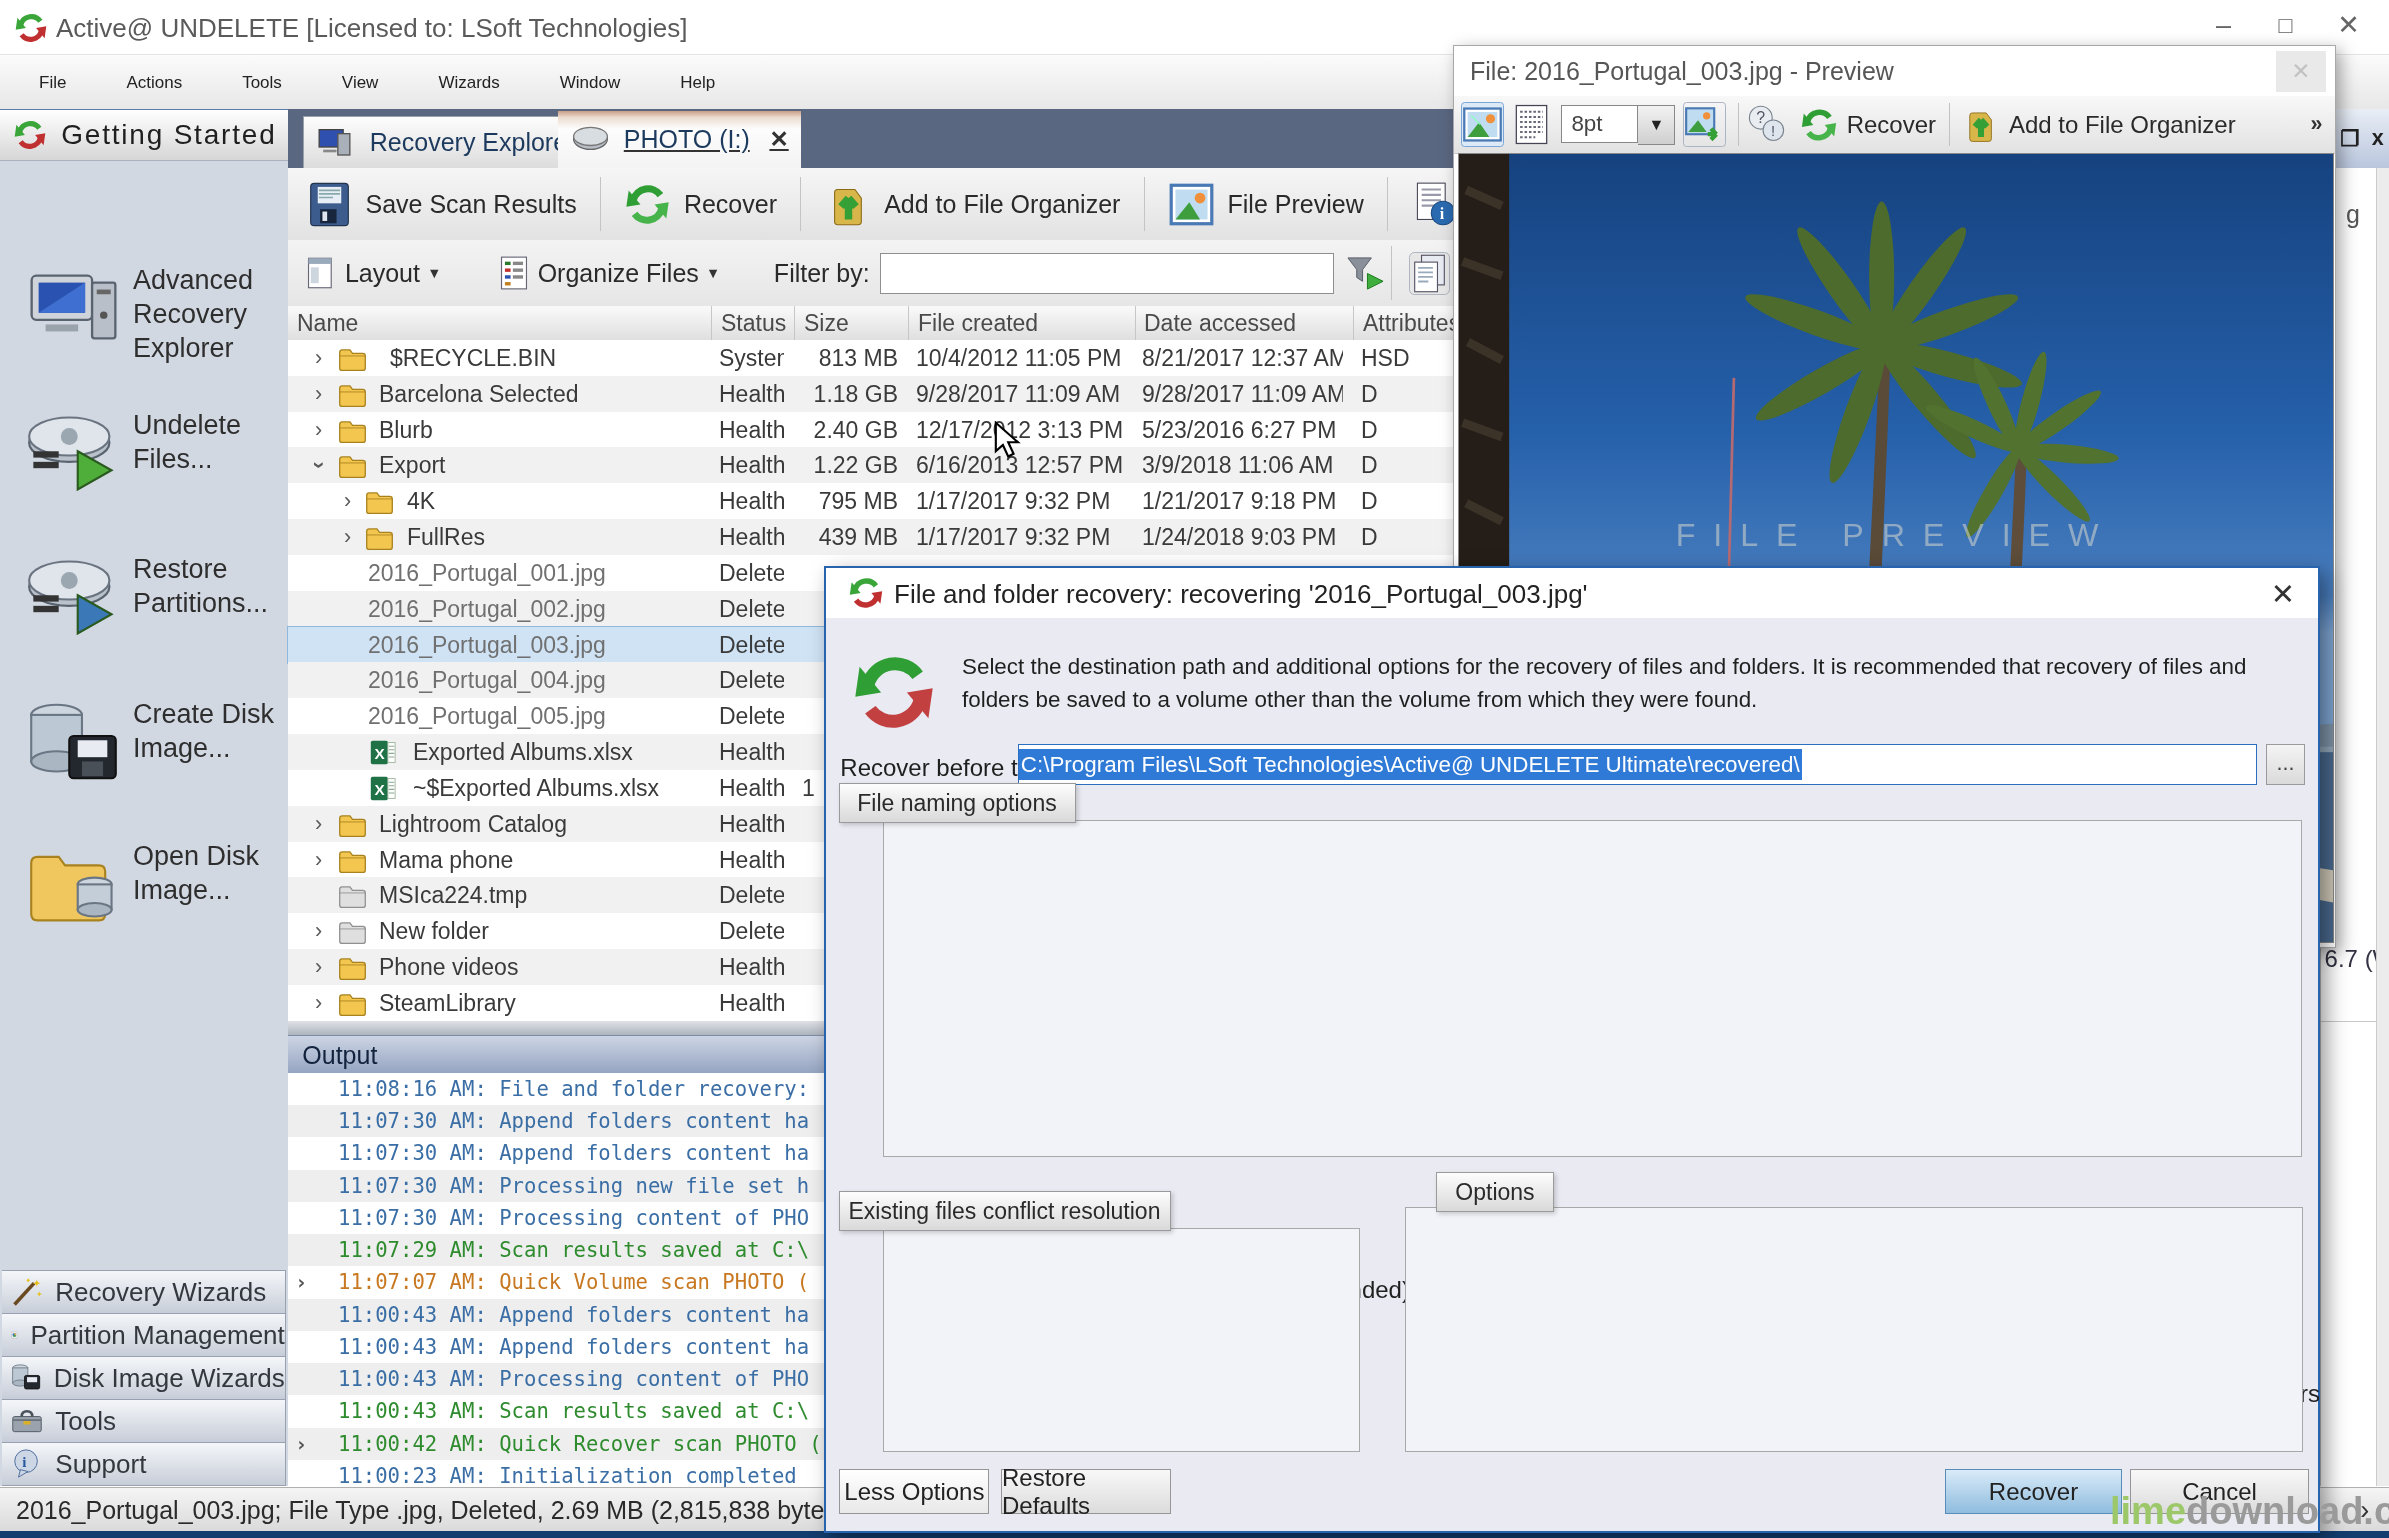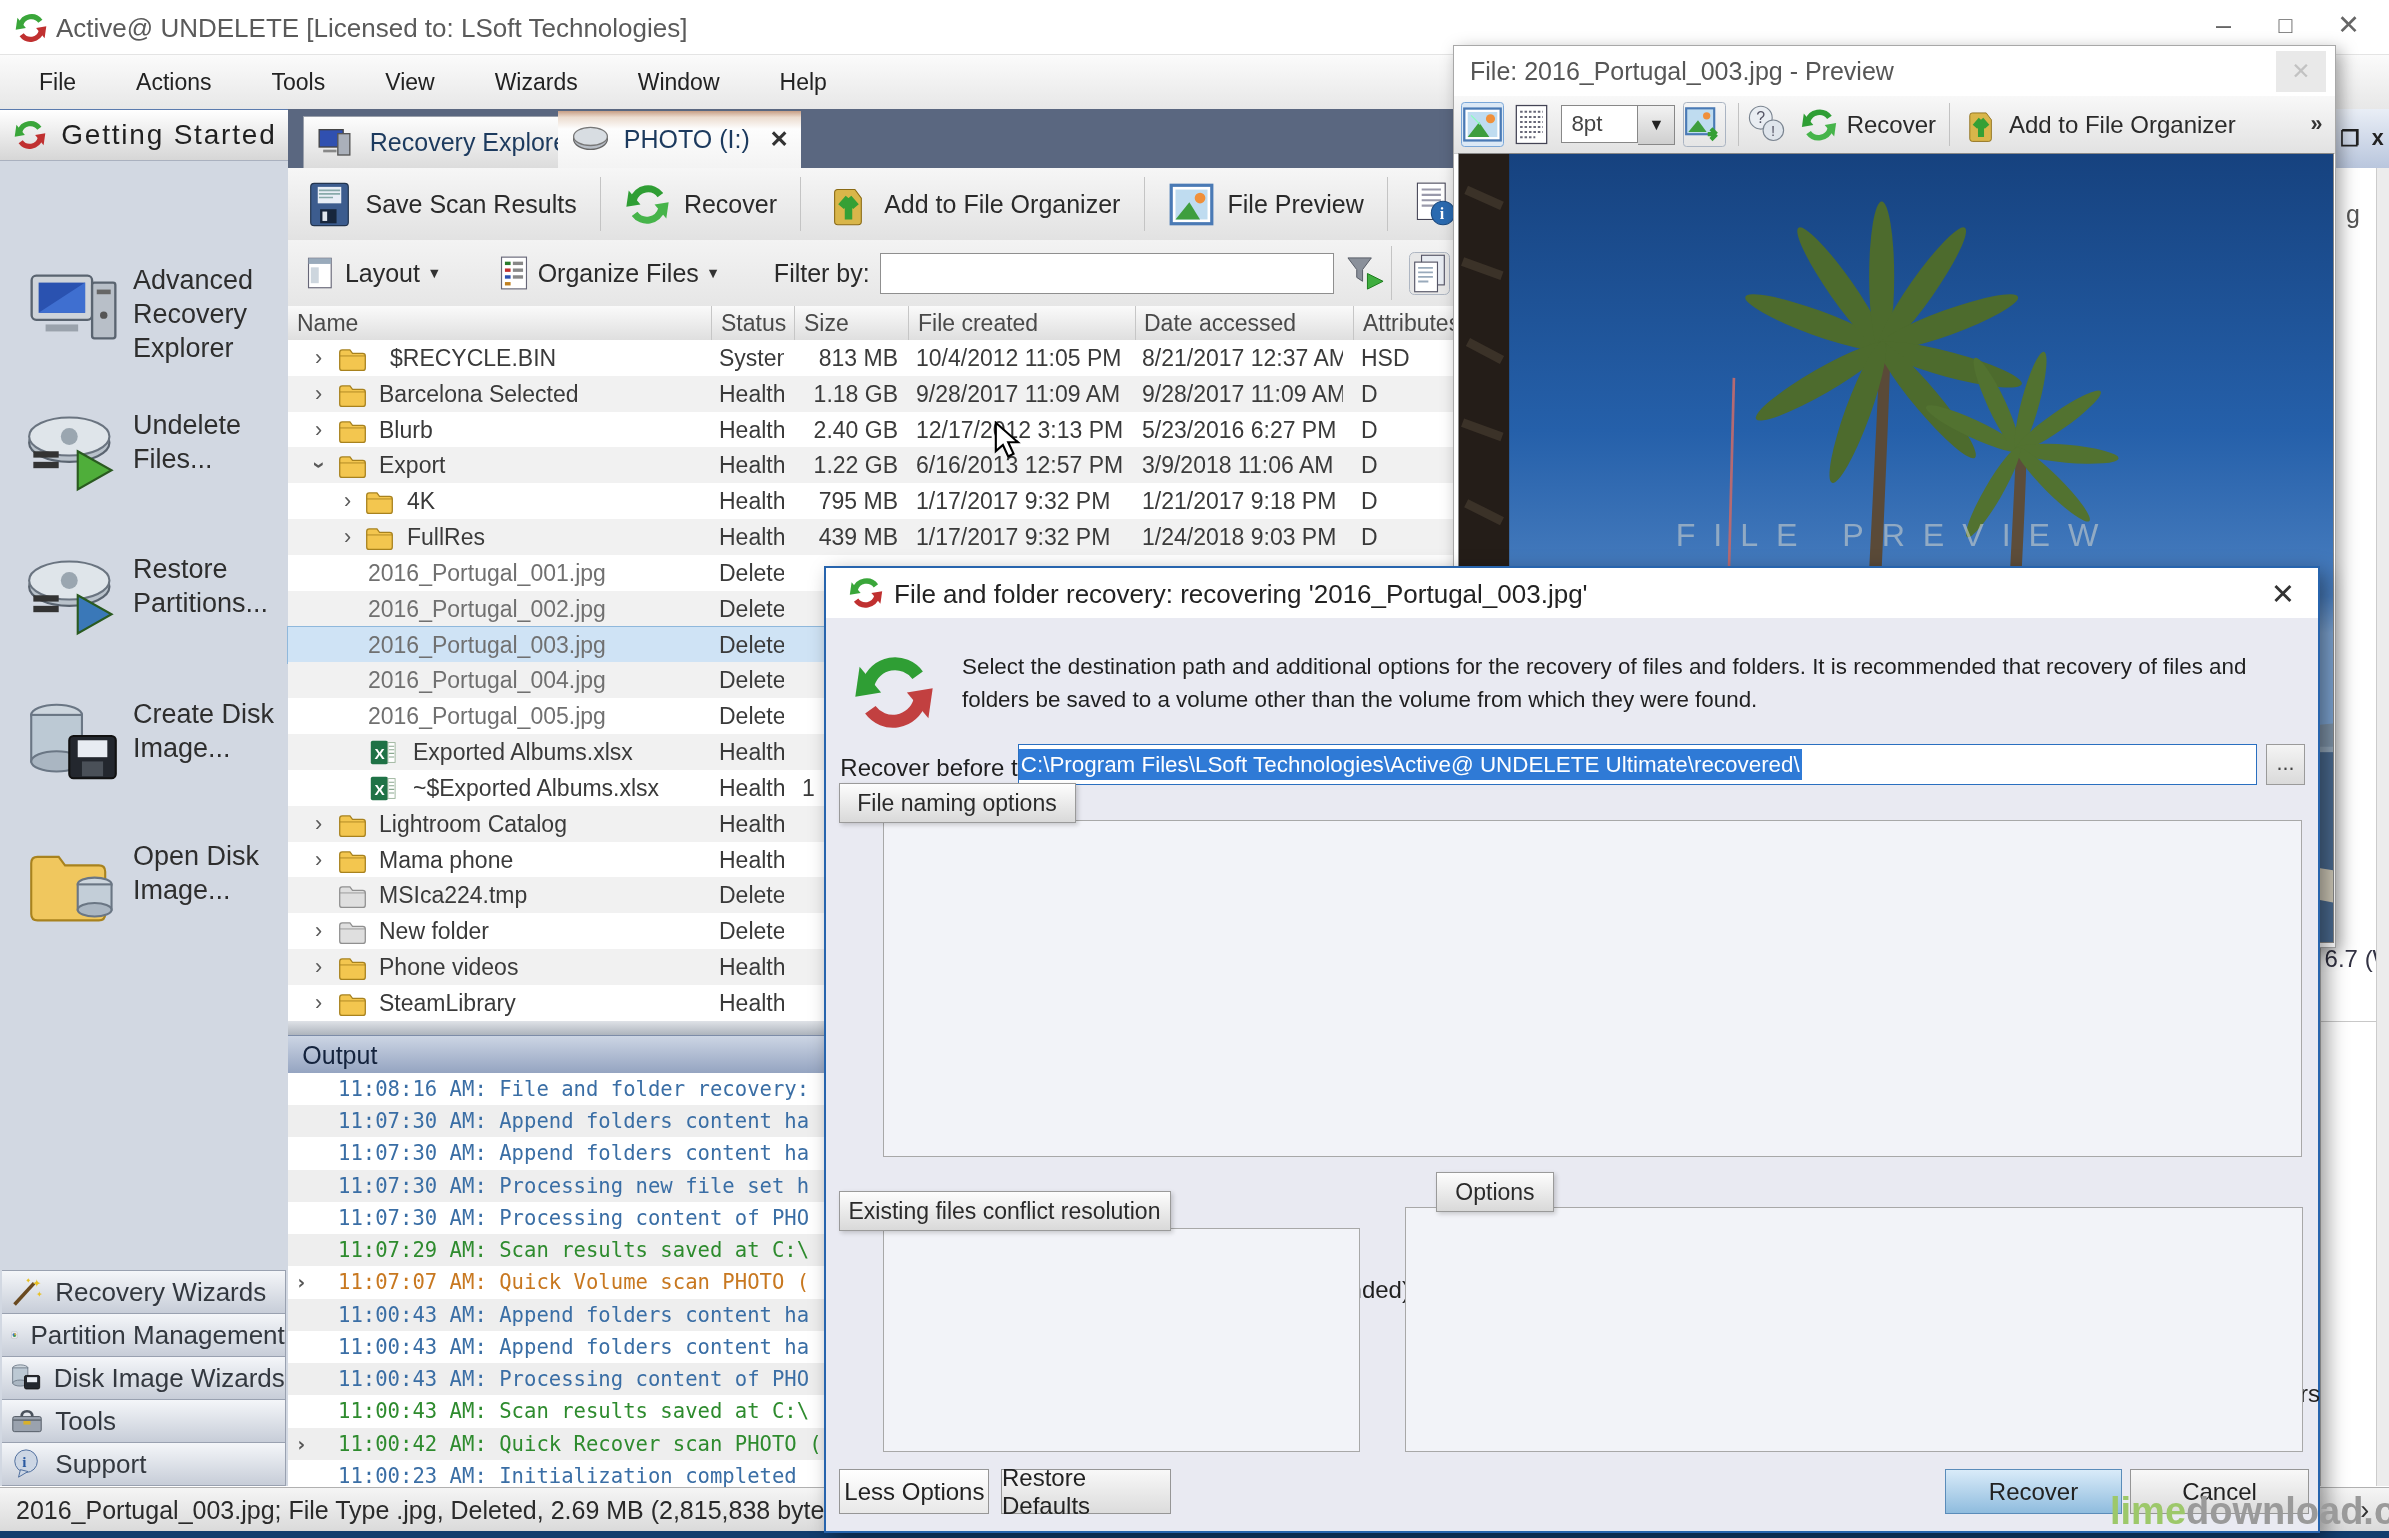--- a/index.html
+++ b/index.html
@@ -7,41 +7,41 @@
           font-family:"Liberation Sans",sans-serif;color:#333;}
   .abs{position:absolute;}
 
   
   #titlebar{left:0;top:0;width:2389px;height:54px;background:#fff;border-bottom:0.9px solid #e4e4e4;}
   #titlebar .t{position:absolute;left:56px;top:12.5px;font-size:26px;color:#5a5a5a;}
   .winbtn{position:absolute;top:5.4px;width:63px;height:41px;text-align:center;font-size:27px;color:#666;line-height:41px;}
 
   
   #menubar{left:0;top:55px;width:2389px;height:55px;background:linear-gradient(#fbfbfb,#e7e7e7);border-bottom:0.9px solid #c9c9c9;display:flex;align-items:center;}
-  .menu-item{font-size:23px;color:#222;padding:0 30px;height:100%;display:flex;align-items:center;}
+  .menu-item{font-size:17px;color:#222;padding:0 30px;height:100%;display:flex;align-items:center;}
   .menu-item:first-child{padding-left:39px;}
 
   
   #sidebar{left:0;top:109px;width:288px;height:1377px;background:#d2d8e2;border-right:1.8px solid #8b94a6;}
   #sb-header{position:absolute;left:0;top:0;width:100%;height:50px;background:linear-gradient(#ffffff,#d6d6d6);
              border-top:1.8px solid #5b7bae;border-bottom:0.9px solid #aab1bf;display:flex;align-items:center;}
   #sb-header .lbl{font-size:28px;color:#1f1f1f;letter-spacing:1.8px;margin-left:12.5px;}
   .sb-item{position:absolute;left:0;width:100%;height:161px;cursor:pointer;}
   .sb-item .ic{position:absolute;left:27px;top:5.4px;width:93px;height:93px;}
   .sb-item .lb{position:absolute;left:133px;top:3.6px;width:150px;font-size:27px;color:#2e2e2e;line-height:34px;}
   .sb-bar{position:absolute;left:1.8px;width:283px;height:42px;background:linear-gradient(#f4f6f9,#c7cdd8);
           border:0.9px solid #99a1b0;border-left:none;display:flex;align-items:center;}
   .sb-bar .ic{width:32px;height:32px;margin-left:9px;}
   .sb-bar .lb{font-size:26px;color:#33383f;margin-left:12.5px;white-space:nowrap;}
 
   
   #tabstrip{left:288px;top:109px;width:2101px;height:59px;background:#5a6780;}
   .tab{position:absolute;display:flex;align-items:center;padding:0 12.5px;cursor:pointer;}
   #tab0{left:15px;top:7.2px;height:51px;background:linear-gradient(#fdfdfd,#dcdcdc);border:0.9px solid #9aa0ab;}
-  #tab1{left:270px;top:1.8px;height:57px;background:linear-gradient(180deg,#c79e85 0px,#ecdccf 6.3px,#fdfdfd 18px,#f3f3f3);}
+  #tab1{left:270px;top:1.8px;height:57px;background:linear-gradient(180deg,#c79e85 0px,#ecdccf 6.3px,#fdfdfd 18px,#f3f3f3);text-decoration:underline;}
   .tab .lb{font-size:25px;color:#1c3a5e;margin:0 14.3px;}
   .tab .x{font-size:23px;font-weight:bold;color:#333;margin-left:5.4px;}
   #mdi-btns{left:2334px;top:109px;width:56px;height:59px;background:linear-gradient(#e9eef6,#b9c6dd);display:flex;align-items:center;justify-content:space-around;}
   #mdi-btns span{font-size:21.5px;color:#222;font-weight:bold;}
 
   #toolbar1{left:288px;top:168px;width:2101px;height:72px;background:linear-gradient(#f6f6f6,#e2e2e2);border-bottom:0.9px solid #cfcfcf;display:flex;align-items:center;}
   .tb-btn{display:flex;align-items:center;height:64px;padding:0 18px;cursor:pointer;}
   .tb-btn .ic{width:47px;height:47px;margin-right:12.5px;}
   .tb-btn .lb{font-size:25px;color:#2a2a2a;white-space:nowrap;}
   .tb-sep{width:0.9px;height:54px;background:#c4c4c4;margin:0 5.4px;}

